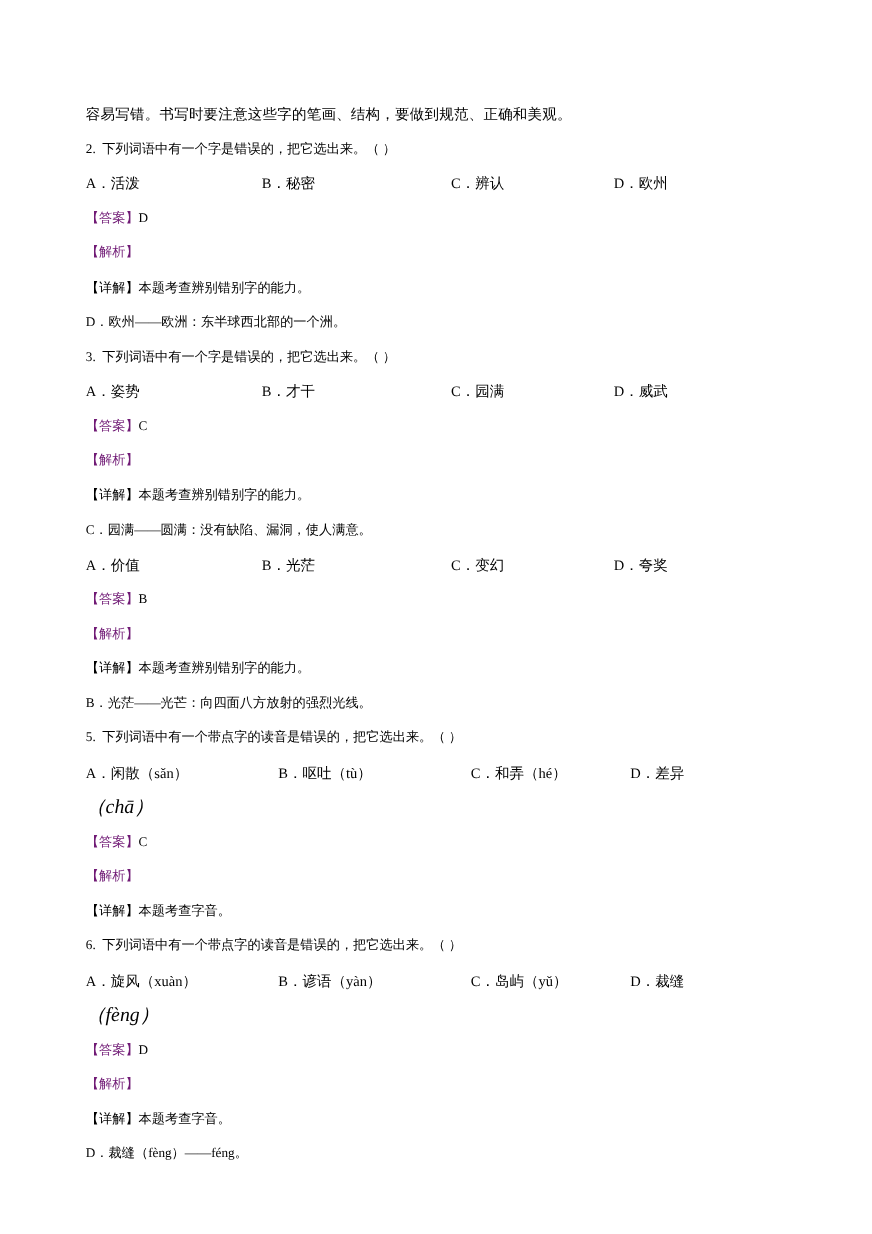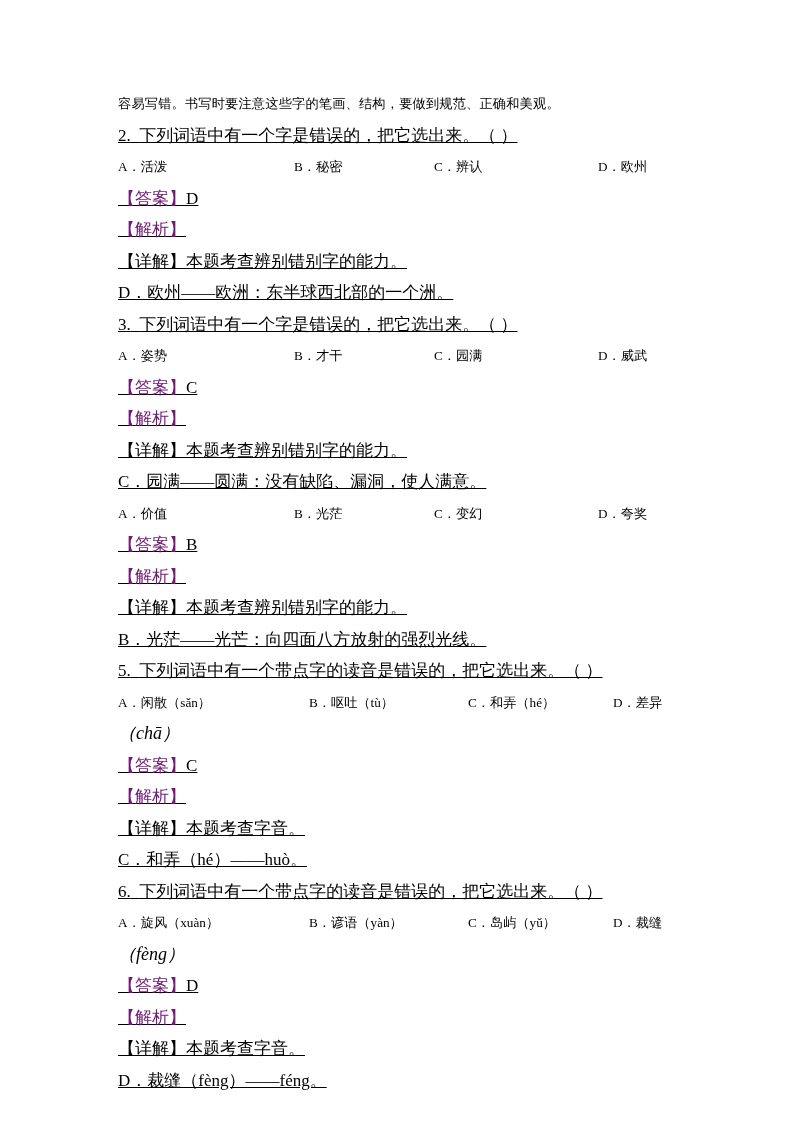--- a/index.html
+++ b/index.html
@@ -11,54 +11,53 @@
     height: 1122px;
     background: #ffffff;
     font-family: "Liberation Serif", "DejaVu Serif", serif;
     color: #000000;
   }
   .page {
     position: relative;
     width: 793px;
     height: 988px;
     box-sizing: border-box;
-    padding: 88px 120px 0 118px;
+    padding: 88px 120px 0 78px;
   }
   .line {
     font-size: 13.2px;
     line-height: 31.5px;
     white-space: nowrap;
     letter-spacing: 0.2px;
   }
   .q-line {
-    font-size: 17px;
+    font-size: 12px;
     line-height: 31.5px;
-    text-decoration: underline;
   }
   .tagbox {
     color: #701a75;
   }
   .ans-val {
     color: #000000;
   }
   
   .opts {
     position: relative;
     height: 31.5px;
     font-size: 13.2px;
     line-height: 31.5px;
   }
   .opt {
     position: absolute;
     top: 0;
     white-space: nowrap;
   }
   .opt.c0 { left: 0; }
-  .opt.c1 { left: 160px; margin-left: 16px; }
-  .opt.c2 { left: 316px; }
+  .opt.c1 { left: 160px; }
+  .opt.c2 { left: 332px; }
   .opt.c3 { left: 480px; }
   .opts.wide .opt.c1 { left: 175px; }
   .opts.wide .opt.c2 { left: 350px; }
   .opts.wide .opt.c3 { left: 495px; }
   .cont {
     font-size: 18px;
     line-height: 31.5px;
     font-style: italic;
   }
 </style>
@@ -141,21 +140,20 @@
   <div class="cont">（chā）</div>
   <div class="q-line">
     <span class="tagbox">【答案】</span><span class="ans-val">C</span>
   </div>
   <div class="q-line">
     <span class="tagbox">【解析】</span>
   </div>
   <div class="q-line">
     <span>【详解】</span><span>本题考查字音。</span>
   </div>
-  <div class="q-line">C．和弄（hé）——huò。</div>
 
   <div class="q-line">
     <span>6.</span>
     <span>&nbsp;</span><span>下列词语中有一个带点字的读音是错误的，把它选出来。（      ）</span>
   </div>
   <div class="opts wide">
     <span class="opt c0">A．旋风（xuàn）</span>
     <span class="opt c1">B．谚语（yàn）</span>
     <span class="opt c2">C．岛屿（yǔ）</span>
     <span class="opt c3">D．裁缝</span>

